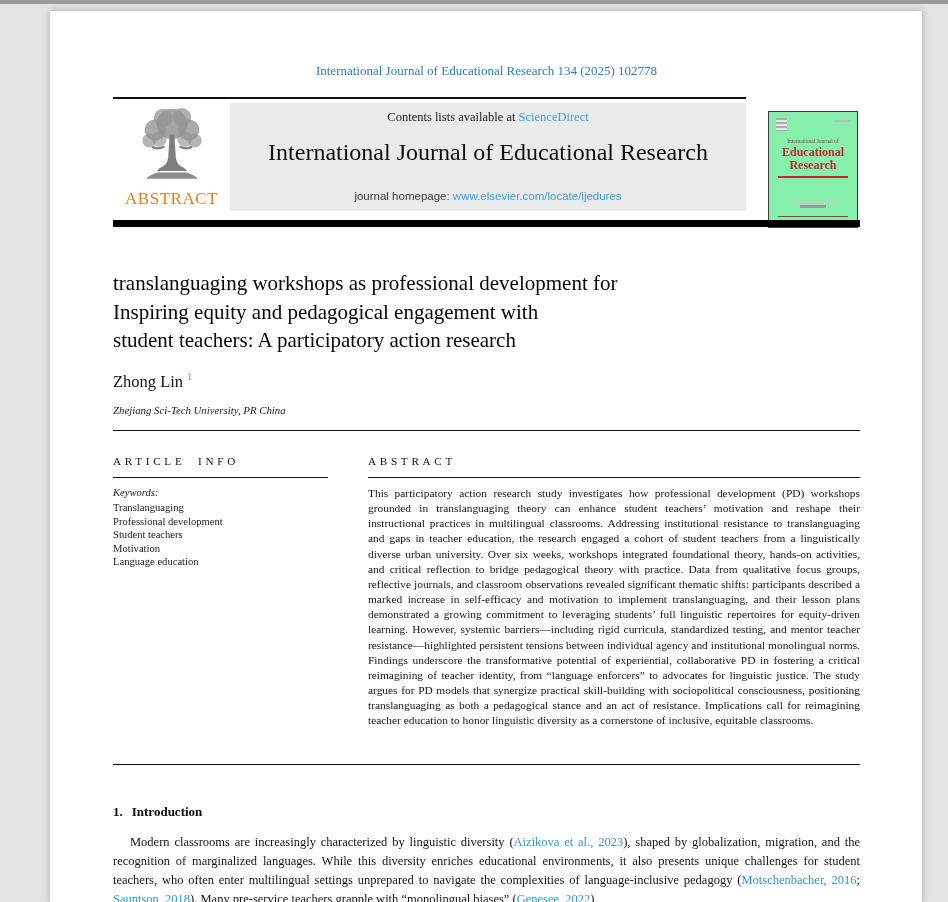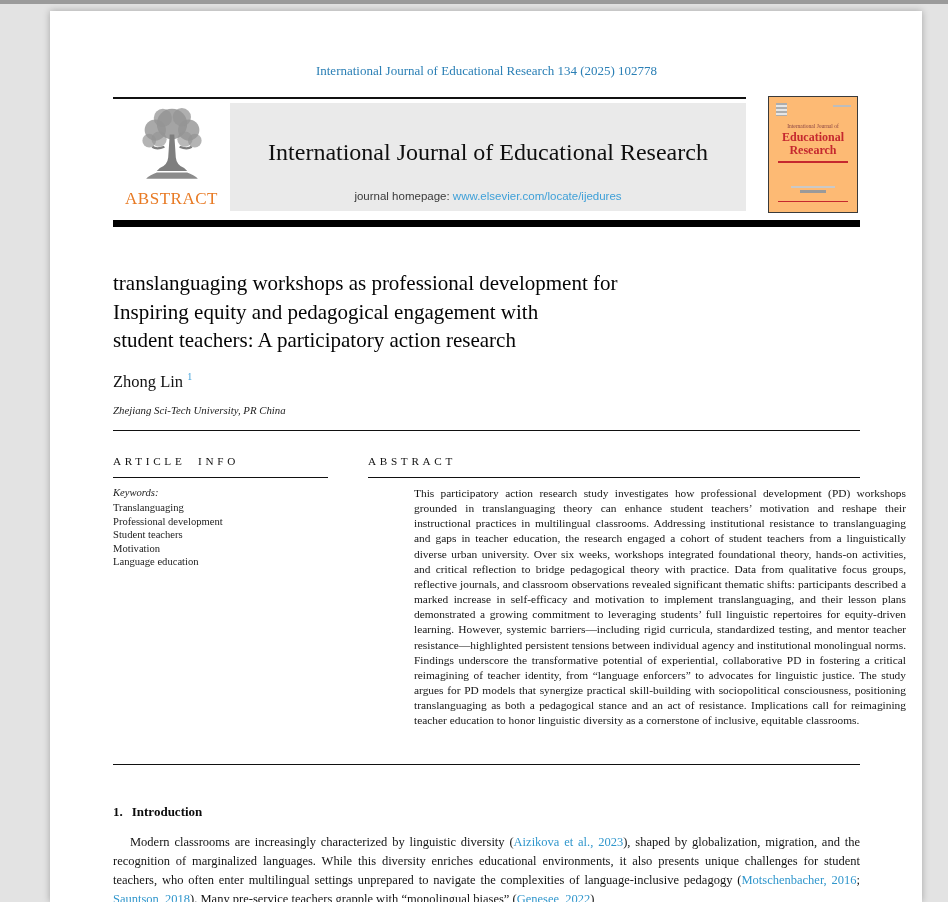--- a/index.html
+++ b/index.html
@@ -22,21 +22,21 @@
   .logo-box{left:63px;top:89px;width:117px;height:121px;text-align:center;}
   .logo-box svg{display:block;margin:4px auto 0 auto;}
   .elsevier-word{font-size:17px;letter-spacing:.5px;color:#e87a24;margin-top:1px;}
   .banner{left:180px;top:92px;width:516px;height:108px;background:#eaeaea;text-align:center;}
   .contents-line{position:absolute;top:7px;left:0;width:100%;font-size:12.5px;color:#1c1c1c;}
   .journal-title{position:absolute;top:36px;left:0;width:100%;font-size:24px;color:#0f0f0f;}
   .homepage-line{position:absolute;bottom:9px;left:0;width:100%;
     font-family:"Liberation Sans",sans-serif;font-size:11.5px;color:#3a3a3a;margin-top:43px;}
   .link{color:#3fa0d8;cursor:pointer;text-decoration:none;}
   
-  .cover{left:718px;top:85px;width:88px;height:115px;background:#fdba74;border:1.5px solid #3a3a3a;}
+  .cover{left:718px;top:100px;width:88px;height:115px;background:#86efac;border:1.5px solid #3a3a3a;}
   .cover-logo-mark{position:absolute;left:7px;top:6px;width:11px;height:13px;
     background:repeating-linear-gradient(#adadad 0 2px,#e6e6e6 2px 4px);}
   .cover-top-bar{position:absolute;right:6px;top:8px;width:18px;height:2px;background:#bdbdbd;}
   .cover-small-title{position:absolute;top:26px;left:0;width:100%;text-align:center;
     font-size:5.5px;color:#8a4444;}
   .cover-big-title{position:absolute;top:34px;left:0;width:100%;text-align:center;
     font-size:12px;font-weight:bold;color:#c5282f;line-height:13px;}
   .cover-rule{position:absolute;top:64px;left:9px;width:70px;height:2px;background:#c5282f;}
   .cover-bot-bar1{position:absolute;bottom:24px;left:22px;width:44px;height:2px;background:#c9c9c9;}
   .cover-bot-bar2{position:absolute;bottom:19px;left:31px;width:26px;height:3px;background:#9a9a9a;}
@@ -53,21 +53,21 @@
   .rule-full-2{left:63px;top:753px;width:747px;height:1px;background:#111;}
   
   .colheading{font-size:11.2px;letter-spacing:.33em;word-spacing:.55em;color:#111;}
   .info-heading{left:63px;top:444px;}
   .info-rule{left:63px;top:466px;width:215px;height:1px;background:#111;}
   .keywords-label{left:63px;top:476px;font-size:10.6px;font-style:italic;color:#1a1a1a;}
   .keywords-list{left:63px;top:490px;font-size:10.6px;line-height:13.6px;color:#1a1a1a;}
   .abstract-heading{left:318px;top:444px;}
   .abstract-rule{left:318px;top:466px;width:492px;height:1px;background:#111;}
   .abstract-text{left:318px;top:475px;width:492px;font-size:11.4px;line-height:15.15px;
-    text-align:justify;color:#141414;margin-left:46px;}
+    text-align:justify;color:#141414;}
   
   .intro-heading{left:63px;top:793px;font-size:13px;font-weight:bold;color:#0c0c0c;}
   .intro-heading .num{margin-right:9px;}
   .intro-para{left:63px;top:822px;width:747px;font-size:12.5px;line-height:19px;
     text-align:justify;text-indent:17px;color:#141414;}
   .cite-link{color:#3096cc;cursor:pointer;}
 </style>
 </head>
 <body>
 
@@ -93,20 +93,21 @@
         <circle cx="67" cy="46" r="10" opacity=".65"></circle>
       </g>
       <path d="M47 40 L53 40 L55 70 Q56 80 66 84 L70 88 L30 88 L34 84 Q44 80 45 70 Z" fill="#7e7e7e"></path>
       <path d="M30 90 L70 90 Q80 94 84 98 L16 98 Q20 94 30 90 Z" fill="#8b8b8b"></path>
       <path d="M40 56 Q30 60 24 56 M60 56 Q70 60 76 56" stroke="#7e7e7e" stroke-width="3" fill="none"></path>
     </svg>
     <div class="elsevier-word">ABSTRACT</div>
   </div>
 
   <div class="abs banner">
+    <div class="contents-line"><span>Contents lists available at </span><span class="link">ScienceDirect</span></div>
     <div class="journal-title">International Journal of Educational Research</div>
     <div class="homepage-line"><span>journal homepage: </span><span class="link">www.elsevier.com/locate/ijedures</span></div>
   </div>
 
   <div class="abs cover">
     <div class="cover-logo-mark"></div>
     <div class="cover-top-bar"></div>
     <div class="cover-small-title">International Journal of</div>
     <div class="cover-big-title">
         <div>Educational</div>

